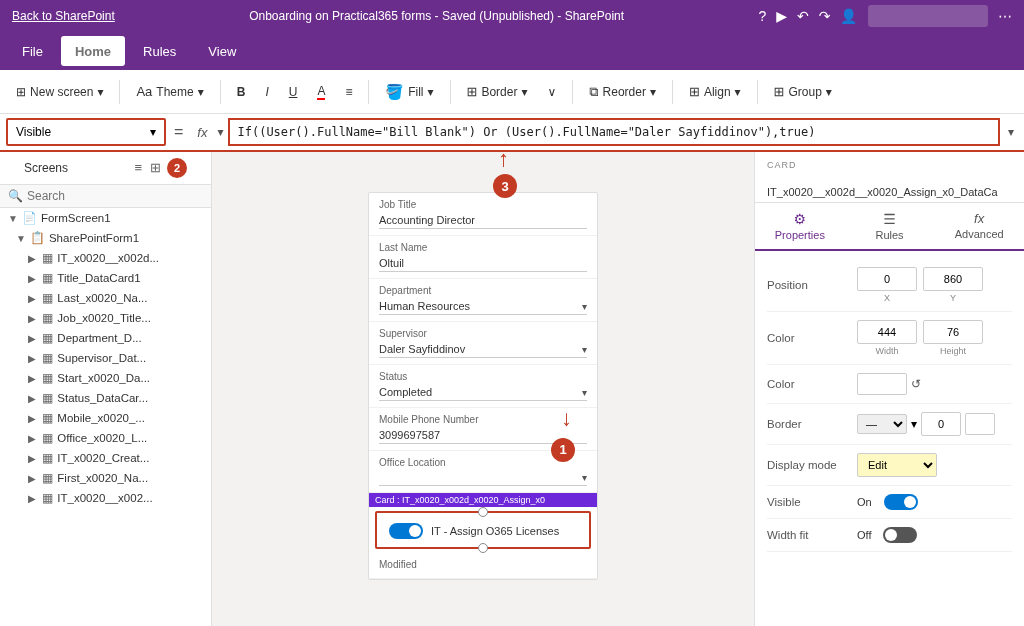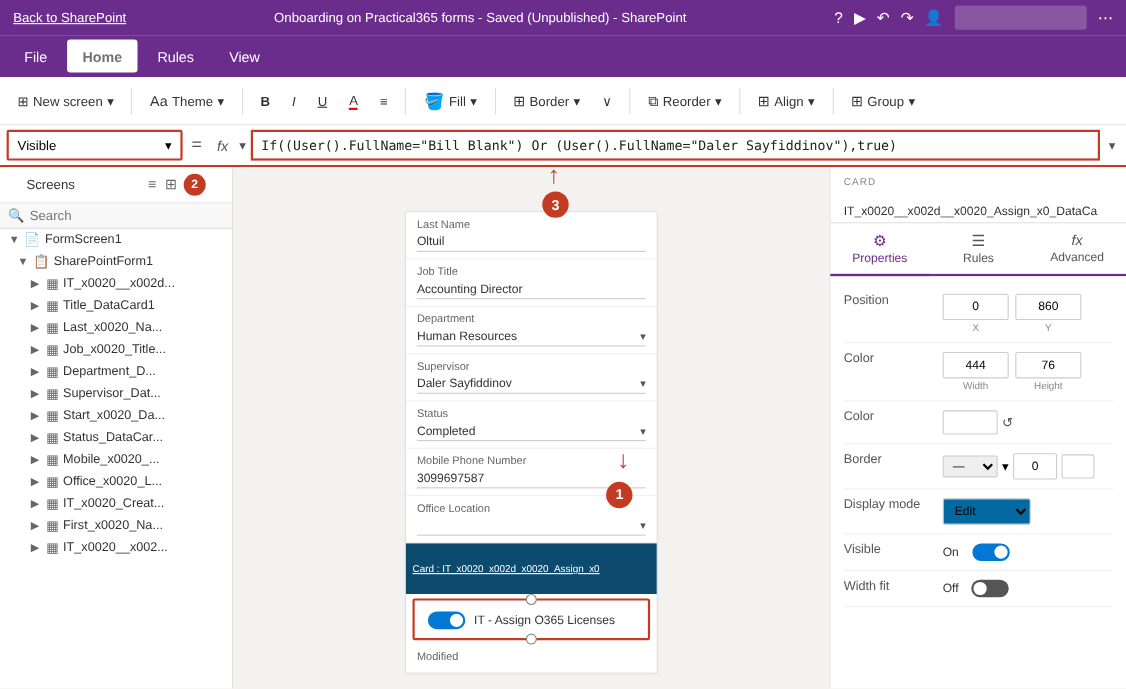--- a/index.html
+++ b/index.html
@@ -285,21 +285,21 @@
       display: flex;
       flex-direction: column;
       align-items: center;
       gap: 2px;
     }
     .right-tab.active { color: #6b2d8b; border-bottom: 2px solid #6b2d8b; margin-bottom: -2px; }
     .right-tab-icon { font-size: 14px; }
     .right-panel-content { padding: 8px 12px; flex: 1; overflow-y: auto; }
     .prop-row {
       display: flex;
-      align-items: flex-start;
+      align-items: center;
       padding: 8px 0;
       border-bottom: 1px solid #f0f0f0;
       font-size: 12px;
     }
     .prop-label { width: 90px; color: #555; font-size: 11.5px; }
     .prop-input {
       width: 60px;
       height: 24px;
       border: 1px solid #ccc;
       border-radius: 2px;
@@ -309,21 +309,21 @@
     }
     .prop-xy { display: flex; gap: 6px; }
     .prop-xy-group { display: flex; flex-direction: column; align-items: center; }
     .prop-xy-label { font-size: 9px; color: #888; margin-top: 2px; }
     .prop-dropdown {
       height: 24px;
       border: 1px solid #ccc;
       border-radius: 2px;
       padding: 0 6px;
       font-size: 11px;
-      background: #0369a1;
+      background: #fef9c3;
       cursor: pointer;
       min-width: 80px;
     }
     .color-swatch {
       width: 50px;
       height: 22px;
       border: 1px solid #ccc;
       border-radius: 2px;
       background: white;
       cursor: pointer;
@@ -568,30 +568,30 @@
     </div>
   </div>
 
   <div class="canvas-area">
     <div class="canvas-wrapper">
 
       <div style="position:absolute; left:50%; top:10px; transform:translateX(-50%);">
         <div class="form-card">
 
           <div class="form-field">
+            <div class="form-field-label">Job Title</div>
+            <div class="form-field-value">
+                <span>Accounting Director</span>
+              </div>
+          </div>
+
+          <div class="form-field">
             <div class="form-field-label">Last Name</div>
             <div class="form-field-value">
                 <span>Oltuil</span>
-              </div>
-          </div>
-
-          <div class="form-field">
-            <div class="form-field-label">Job Title</div>
-            <div class="form-field-value">
-                <span>Accounting Director</span>
               </div>
           </div>
 
           <div class="form-field">
             <div class="form-field-label">Department</div>
             <div class="form-field-value">
                 <span>Human Resources</span>
                 <span class="field-chevron">▾</span>
               </div>
           </div>
@@ -621,21 +621,21 @@
           </div>
 
           <div class="form-field">
             <div class="form-field-label">Office Location</div>
             <div class="form-field-value">
                 <span></span>
                 <span class="field-chevron">▾</span>
               </div>
           </div>
 
-          <div style="background:#0c4a6e;color:white;font-size:9px;padding:18px 6px;margin:0;text-decoration:underline;">Card : IT_x0020_x002d_x0020_Assign_x0</div>
+          <div style="background:#6d28d9;color:white;font-size:9px;padding:2px 6px;margin:0;">Card : IT_x0020_x002d_x0020_Assign_x0</div>
 
           <div class="selected-card" style="position:relative;">
             <div class="resize-handle-top"></div>
             <div class="it-assign-row">
               <div class="toggle-on"></div>
               <span class="it-assign-label">IT - Assign O365 Licenses</span>
             </div>
             <div class="resize-handle-bottom"></div>
           </div>
 

